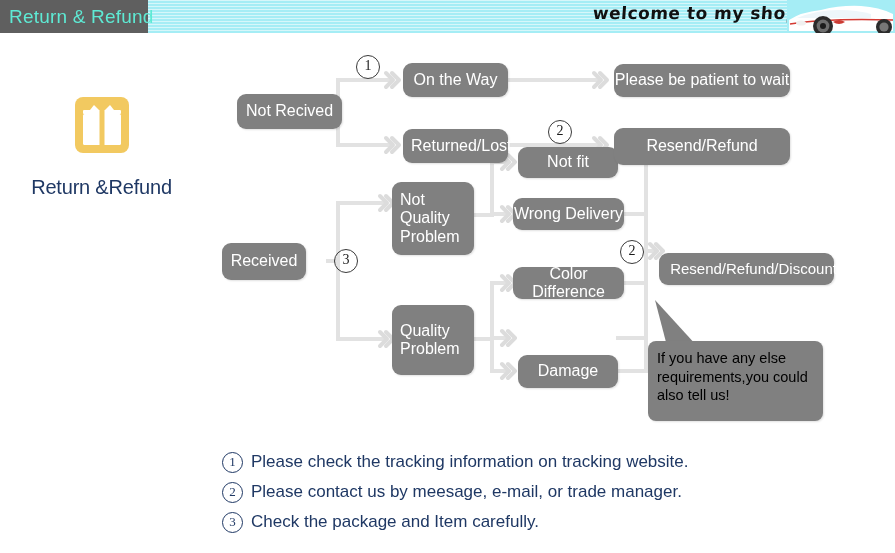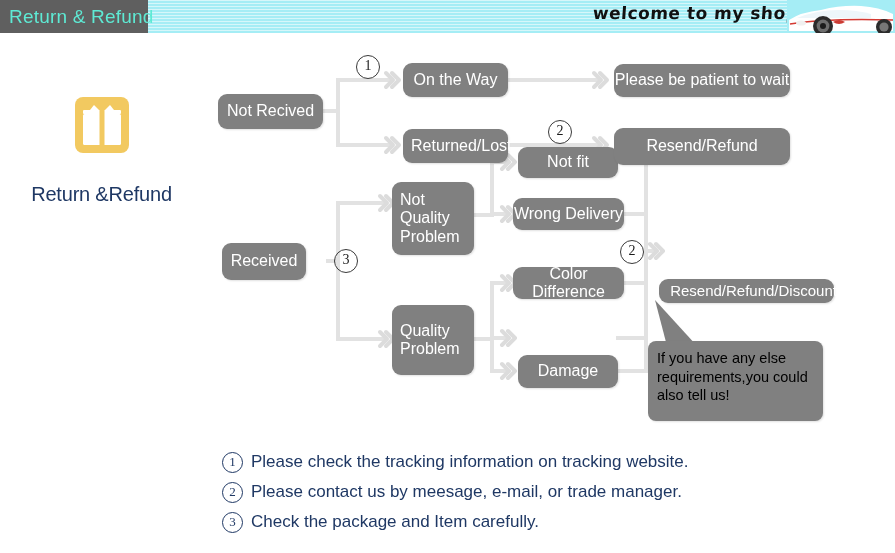--- a/index.html
+++ b/index.html
@@ -72,21 +72,21 @@
     left: 24px; top: 96px;
     width: 155px;
     text-align: center;
   }
   #gift-icon {
     width: 56px; height: 58px;
     margin: 0 auto;
     display: block;
   }
   #brand-label {
-    margin-top: 29px;
+    margin-top: 22px;
     font-size: 20px;
     color: #1f3864;
     white-space: nowrap;
     letter-spacing: -0.2px;
   }
 
   
   #flow {
     position: absolute;
     left: 0; top: 33px;
@@ -266,21 +266,21 @@
     <use href="#chev" x="380" y="170"></use>
     <use href="#chev" x="380" y="306"></use>
     <use href="#chev" x="502" y="129"></use>
     <use href="#chev" x="502" y="181"></use>
     <use href="#chev" x="502" y="250"></use>
     <use href="#chev" x="502" y="305"></use>
     <use href="#chev" x="502" y="338"></use>
     <use href="#chev" x="650" y="218"></use>
   </svg>
 
-  <div class="node center" style="left:218px; top:61px; width:105px; height:35px;">Not Recived</div>
+  <div class="node center" style="left:237px; top:61px; width:105px; height:35px;">Not Recived</div>
 
   <div class="node center" style="left:222px; top:210px; width:84px; height:37px;">Received</div>
 
   <div class="node left" style="left:403px; top:96px; width:105px; height:34px;">Returned/Lost</div>
 
   <div class="node center" style="left:403px; top:30px; width:105px; height:34px;">On the Way</div>
 
   <div class="node left" style="left:392px; top:149px; width:82px; height:73px; align-items:center;">Not
 Quality
 Problem</div>
@@ -294,21 +294,21 @@
 
   <div class="node center" style="left:513px; top:234px; width:111px; height:32px;">Color Difference</div>
 
 
   <div class="node center" style="left:518px; top:322px; width:100px; height:33px;">Damage</div>
 
   <div class="node center" style="left:614px; top:31px; width:176px; height:33px;">Please be patient to wait</div>
 
   <div class="node center" style="left:614px; top:95px; width:176px; height:37px;">Resend/Refund</div>
 
-  <div class="node center" style="left:659px; top:246px; width:175px; height:24px; font-size:15px;padding-left:14px;">Resend/Refund/Discount</div>
+  <div class="node center" style="left:659px; top:220px; width:175px; height:32px; font-size:15px;padding-left:14px;">Resend/Refund/Discount</div>
 
   <svg id="callout-tail" viewBox="0 0 60 60" xmlns="http://www.w3.org/2000/svg">
     <path d="M4 4 L46 50 L16 50 Z" fill="#808080"></path>
   </svg>
   <div id="callout">If you have any else requirements,you could also tell us!</div>
 
   <div class="circ" style="left:356px; top:22px;">1</div>
   <div class="circ" style="left:548px; top:87px;">2</div>
   <div class="circ" style="left:334px; top:216px;">3</div>
   <div class="circ" style="left:620px; top:207px;">2</div>

